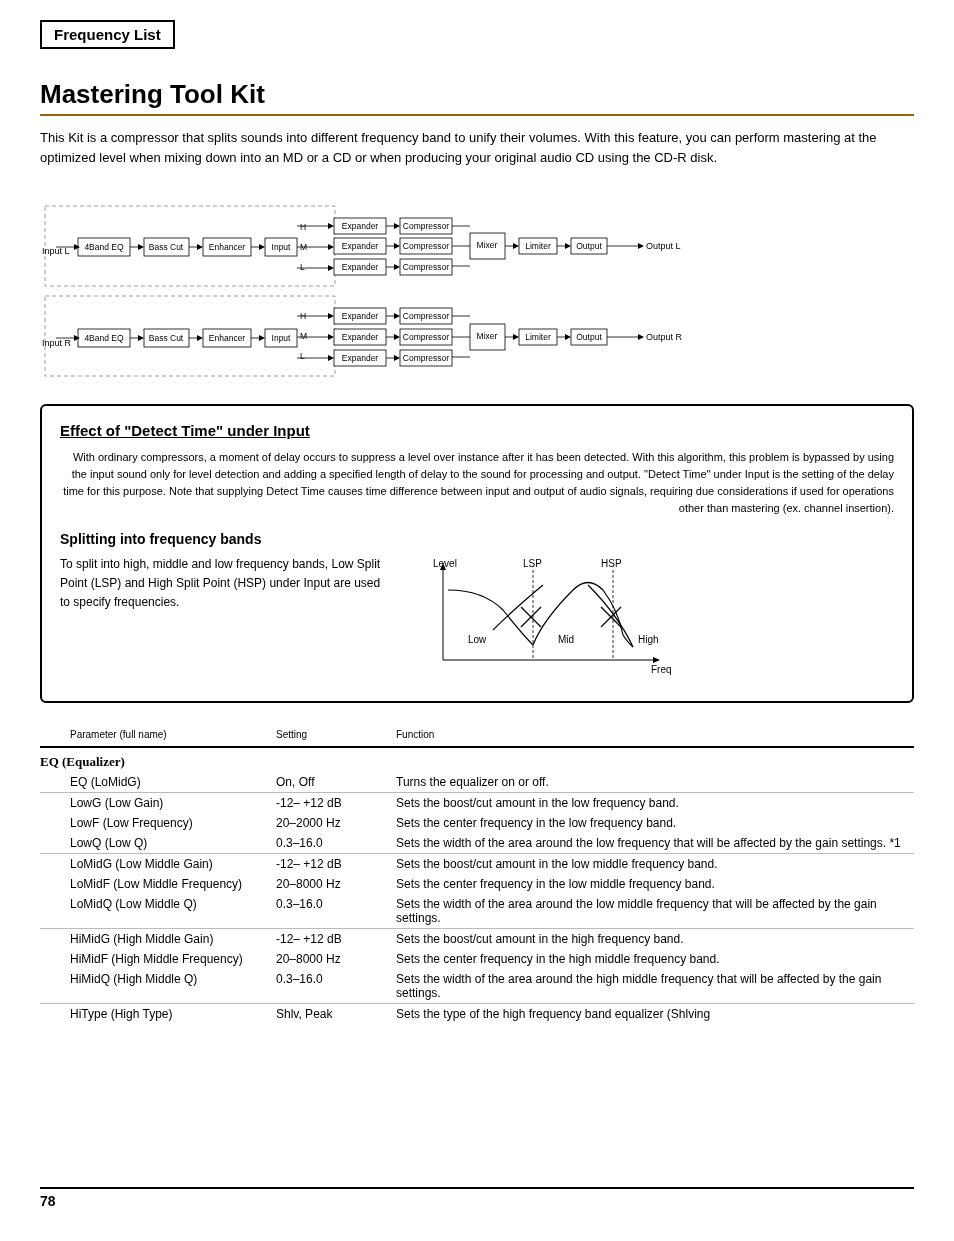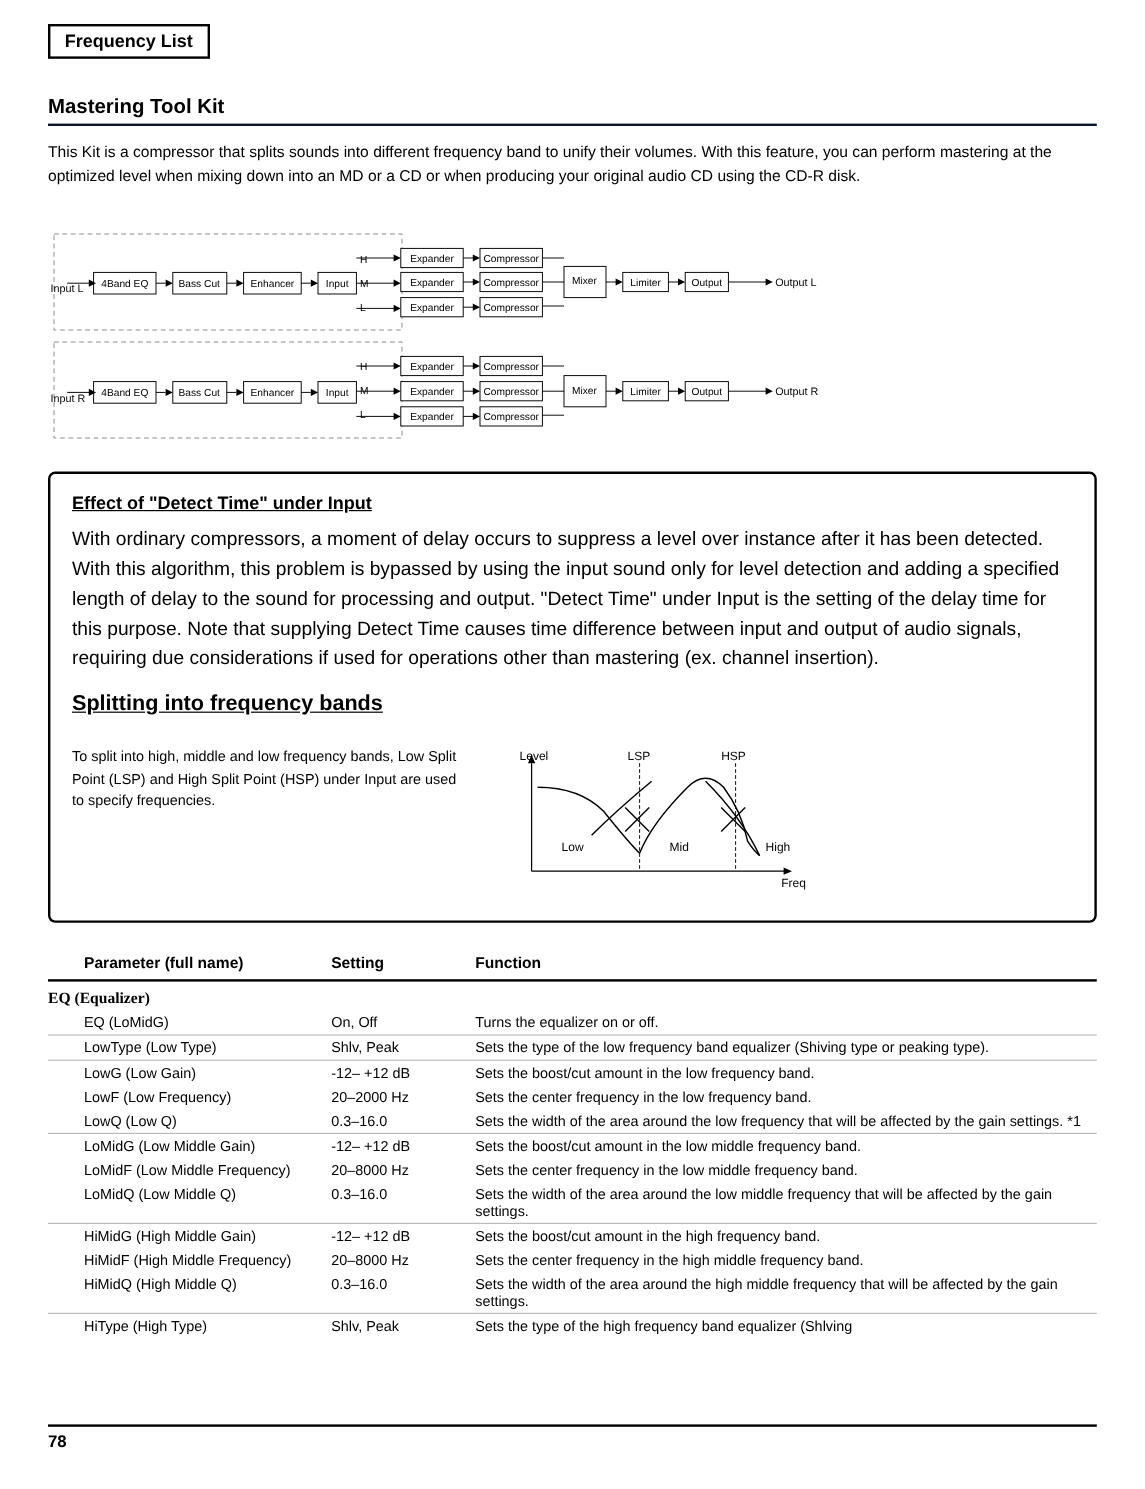--- a/index.html
+++ b/index.html
@@ -18,23 +18,23 @@
       display: inline-block;
       border: 2px solid #000;
       padding: 4px 12px;
       font-weight: bold;
       font-size: 15px;
       margin-bottom: 30px;
     }
 
     
     .page-title {
-      font-size: 17px;
-      font-weight: bold;
-      border-bottom: 2px solid #0f172a;
+      font-size: 26px;
+      font-weight: bold;
+      border-bottom: 2px solid #a16207;
       padding-bottom: 4px;
       margin-bottom: 12px;
     }
 
     .intro-text {
       font-size: 13px;
       line-height: 1.55;
       margin-bottom: 18px;
     }
 
@@ -47,30 +47,30 @@
     }
 
     .effect-title {
       font-size: 15px;
       font-weight: bold;
       text-decoration: underline;
       margin-bottom: 10px;
     }
 
     .effect-text {
-      font-size: 16px;
+      font-size: 11px;
       line-height: 1.55;
       margin-bottom: 14px;
+      text-align: right;
     }
 
     .split-title {
-      font-size: 18px;
-      font-weight: bold;
-      text-decoration: underline;
-      margin-bottom: 24px;
+      font-size: 14px;
+      font-weight: bold;
+      margin-bottom: 8px;
     }
 
     .split-section {
       display: flex;
       gap: 23px;
       align-items: flex-start;
     }
 
     .split-text {
       font-size: 12px;
@@ -85,22 +85,22 @@
 
     
     .param-table {
       width: 100%;
       border-collapse: collapse;
       margin-top: 10px;
       font-size: 12px;
     }
 
     .param-table .col-header {
-      font-weight: bold;
-      font-size: 13px;
+      font-weight: normal;
+      font-size: 10px;
       padding: 4px 6px 6px 6px;
       border-bottom: 2px solid #000;
       vertical-align: bottom;
     }
 
     .param-table .section-row td {
       font-weight: bold;
       font-size: 13px;
       padding: 6px 0 2px 0;
       font-family: Liberation Serif, serif;
@@ -375,25 +375,20 @@
   <tbody id="table-body">
   <tr class="section-row">
         <td colspan="3">EQ (Equalizer)</td>
       </tr>
       <tr>
         <td class="param-name">EQ (LoMidG)</td>
         <td class="setting-col">On, Off</td>
         <td class="func-col">Turns the equalizer on or off.</td>
       </tr>
       <tr class="divider">
-        <td class="param-name">LowType (Low Type)</td>
-        <td class="setting-col">Shlv, Peak</td>
-        <td class="func-col">Sets the type of the low frequency band equalizer (Shiving type or peaking type).</td>
-      </tr>
-      <tr class="divider">
         <td class="param-name">LowG (Low Gain)</td>
         <td class="setting-col">-12– +12 dB</td>
         <td class="func-col">Sets the boost/cut amount in the low frequency band.</td>
       </tr>
       <tr>
         <td class="param-name">LowF (Low Frequency)</td>
         <td class="setting-col">20–2000 Hz</td>
         <td class="func-col">Sets the center frequency in the low frequency band.</td>
       </tr>
       <tr>

